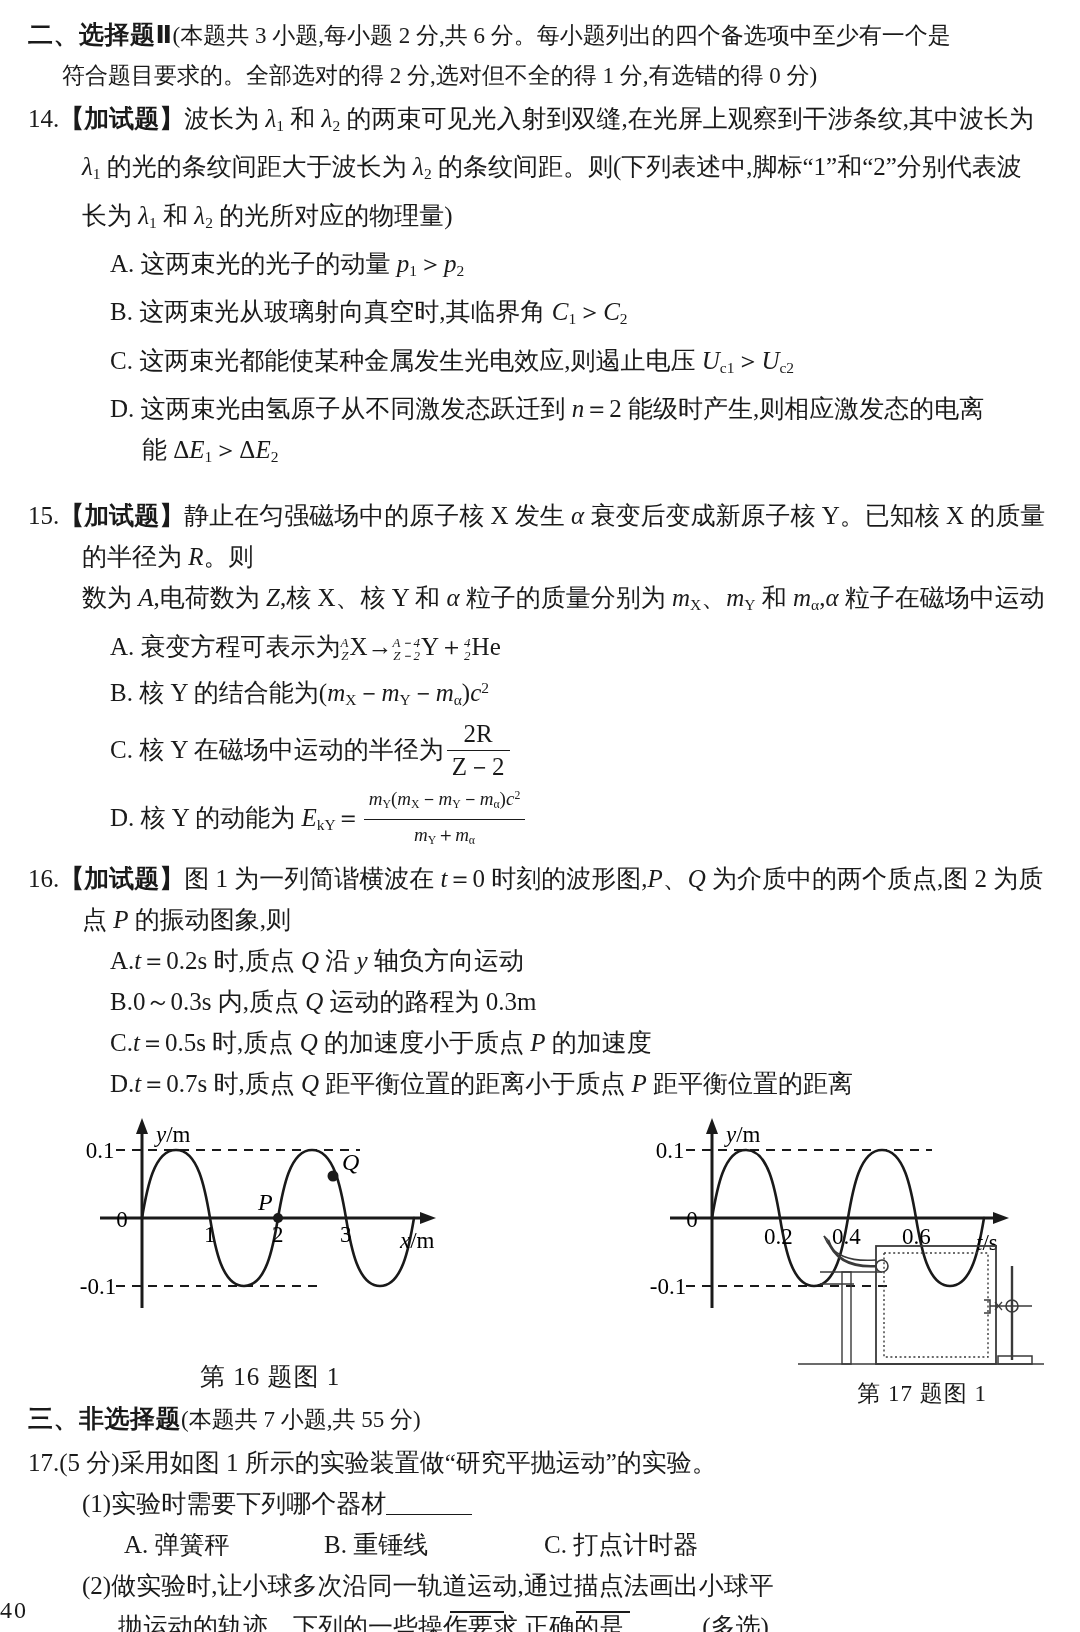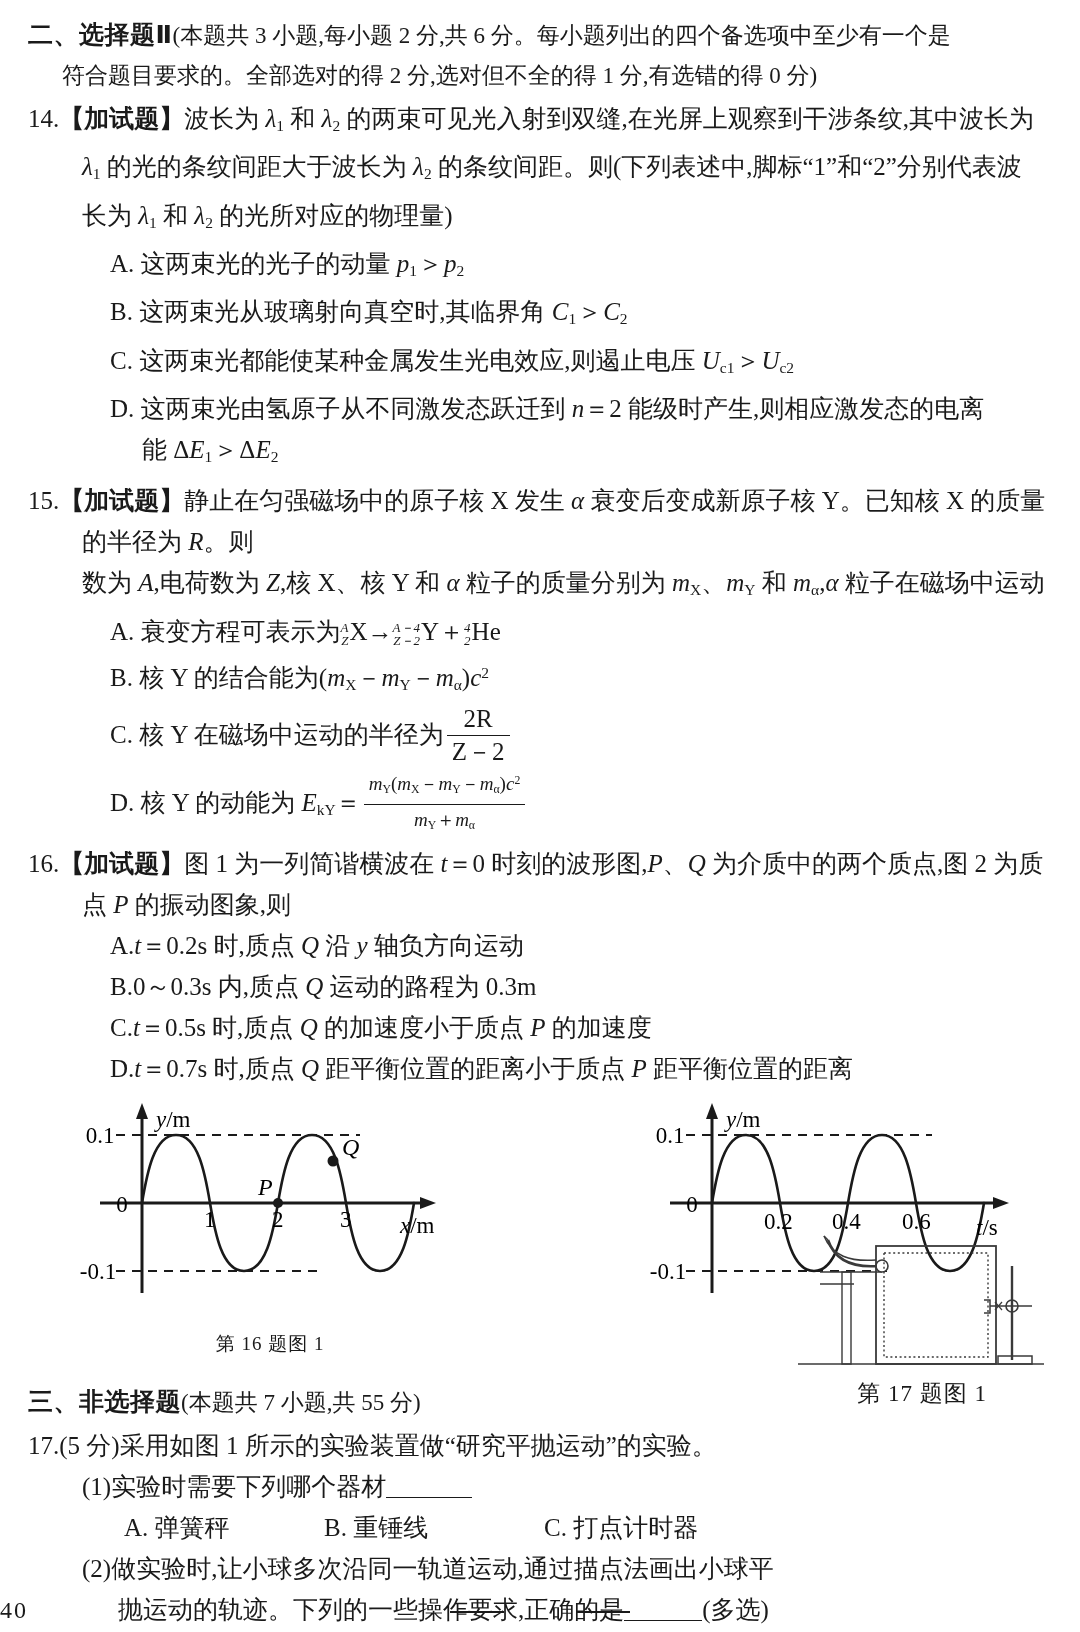--- a/index.html
+++ b/index.html
@@ -126,23 +126,23 @@
     display: flex;
     justify-content: space-between;
     padding: 4px 40px 0 70px;
     box-sizing: border-box;
   }
   .figbox {
     position: relative;
     text-align: center;
   }
   .figcap {
-    font-size: 19px;
+    font-size: 25px;
     line-height: 30px;
-    margin-top: 2px;
+    margin-top: 20px;
     letter-spacing: 1px;
   }
   
   .app-fig {
     position: absolute;
     right: 28px;
     top: 1196px;
     width: 260px;
     text-align: center;
   }
@@ -211,21 +211,21 @@
     </div>
     <div class="opt">
       C. 这两束光都能使某种金属发生光电效应,则遏止电压 <span class="it">U</span><sub>c1</sub><span class="gt">＞</span><span class="it">U</span><sub>c2</sub>
     </div>
     <div class="opt">
       D. 这两束光由氢原子从不同激发态跃迁到 <span class="it">n</span>＝2 能级时产生,则相应激发态的电离
       <span class="cont">能 Δ<span class="it">E</span><sub>1</sub><span class="gt">＞</span>Δ<span class="it">E</span><sub>2</sub></span>
     </div>
   </div>
 
-  <div class="q" style="margin-top:3px;">
+  <div class="q" style="margin-top:18px;">
     <div class="q-body">
       <span>15.</span><span class="tag">【加试题】</span><span>静止在匀强磁场中的原子核 X 发生 <span class="it">α</span> 衰变后变成新原子核 Y。已知核 X 的质量</span>
     </div>
     <div class="q-body indent">
       的半径为 <span class="it">R</span>。则
     </div>
     <div class="q-body indent">
       数为 <span class="it">A</span>,电荷数为 <span class="it">Z</span>,核 X、核 Y 和 <span class="it">α</span> 粒子的质量分别为 <span class="it">m</span><sub>X</sub>、<span class="it">m</span><sub>Y</sub> 和 <span class="it">m</span><sub>α</sub>,<span class="it">α</span> 粒子在磁场中运动
     </div>
 
@@ -322,21 +322,21 @@
         <text x="28" y="186" font-family="Liberation Serif, serif" font-size="23" text-anchor="middle">-0.1</text>
         <text x="124" y="136" font-family="Liberation Serif, serif" font-size="23">0.2</text>
         <text x="192" y="136" font-family="Liberation Serif, serif" font-size="23">0.4</text>
         <text x="262" y="136" font-family="Liberation Serif, serif" font-size="23">0.6</text>
         <text x="336" y="142" font-family="Liberation Serif, serif" font-size="23" font-style="italic">t<tspan font-style="normal">/s</tspan></text>
       </svg>
     </div>
 
   </div>
 
-  <div class="sec-head" style="margin-top:22px;">
+  <div class="sec-head" style="margin-top:6px;">
     <span class="bold">三、非选择题</span><span class="paren">(本题共 7 小题,共 55 分)</span>
   </div>
 
   <div class="q" style="margin-top:2px;">
     <div class="q-body" style="max-width:790px;">
       <span>17.</span><span>(5 分)采用如图 1 所示的实验装置做“研究平抛运动”的实验。</span>
     </div>
     <div class="q-body" style="padding-left:54px;max-width:760px;">
       <span>(1)实验时需要下列哪个器材</span><span class="blank-u"></span>
     </div>

